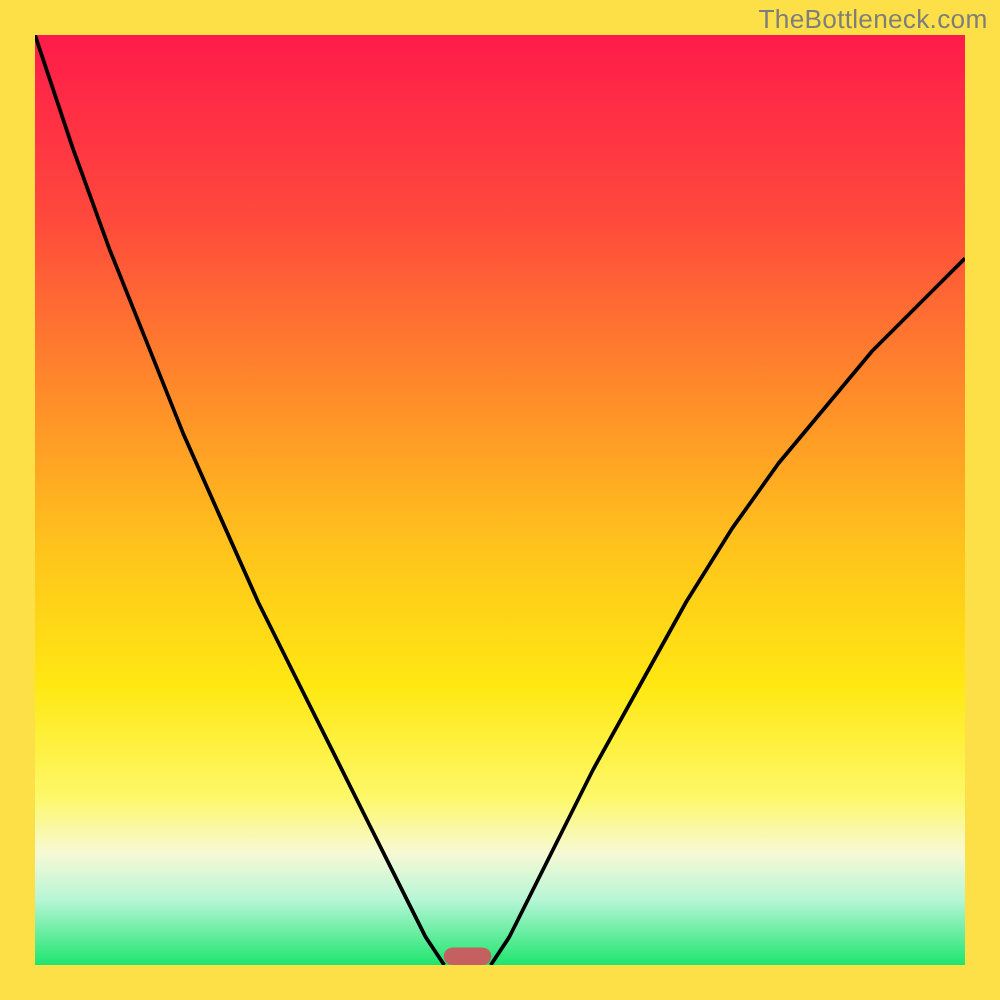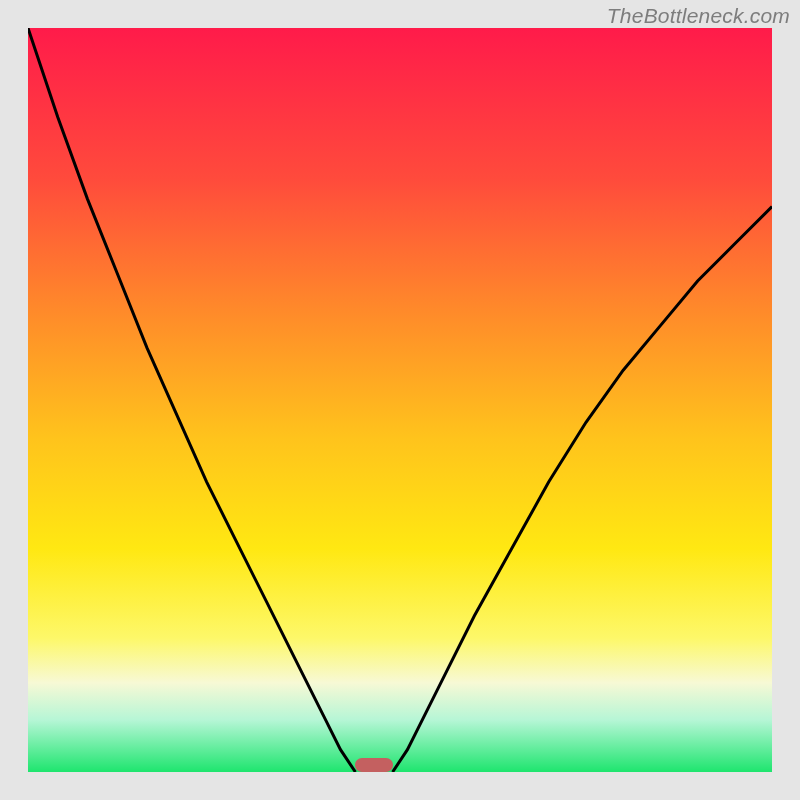--- a/index.html
+++ b/index.html
@@ -8,22 +8,21 @@
     width: 800px;
     height: 800px;
     overflow: hidden;
     background: #000;
     font-family: Arial, Helvetica, sans-serif;
   }
   .frame {
     position: relative;
     width: 800px;
     height: 800px;
-    background: #e5e5e5;
-    font-style: italic;
+    background: #fde047;
   }
   .plot-area {
     position: absolute;
     left: 28px;
     top: 28px;
     width: 744px;
     height: 744px;
     background: linear-gradient(
       to bottom,
       #ff1b4a 0%,

